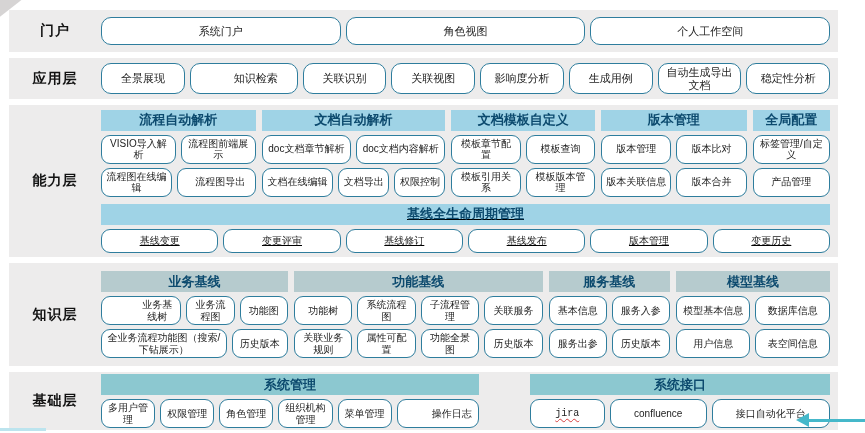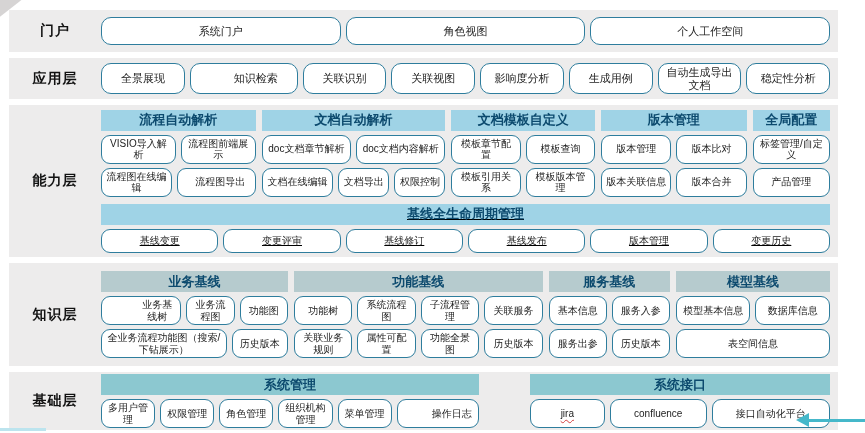--- a/index.html
+++ b/index.html
@@ -31,21 +31,21 @@
 
   .btn-row { display:flex; gap:5px; flex:1; }
   .btn {
     flex:1 1 0; min-height:24px; min-width:0;
     background:#fff; border:1.5px solid #2e7d9d; border-radius:9px;
     display:flex; align-items:center; justify-content:center;
     text-align:center; font-size:10px; color:#222; padding:2px 4px; line-height:1.15;
     cursor:default;
   }
   .band-portal .btn, .band-application .btn { min-height:28px; border-radius:10px; font-size:11px; }
-  .wavy { text-decoration:underline wavy #d64040; text-decoration-thickness:1px; text-underline-offset:2px; }
+  .wavy { text-decoration:underline wavy #d64040; text-decoration-thickness:1px; text-underline-offset:2px;font-family:Liberation Mono, monospace; }
 
   .corner-decor { position:absolute; top:-10px; left:-16px; width:54px; height:16px;
     background:#d6d4d4; transform:rotate(-38deg); }
   .bottom-line { position:absolute; left:0; bottom:2px; width:46px; height:3px; background:#bce4ee; }
   .bottom-arrow { position:absolute; right:0; bottom:6px; display:flex; align-items:center; }
   .bottom-arrow .head { width:0; height:0; border-top:7px solid transparent;
     border-bottom:7px solid transparent; border-right:13px solid #45b8ca; }
   .bottom-arrow .shaft { width:56px; height:3px; background:#45b8ca; }
 </style>
 </head>
@@ -203,20 +203,21 @@
                 <div class="btn" style="flex-grow: 1;">历史版本</div>
               </div>
             </div>
             <div class="section" style="flex-grow: 155;">
               <div class="group-header hdr-grayteal">模型基线</div>
               <div class="btn-row">
                 <div class="btn" style="flex-grow: 1;">模型基本信息</div>
                 <div class="btn" style="flex-grow: 1; border-radius: 9px;">数据库信息</div>
               </div>
               <div class="btn-row">
+                <div class="btn" style="flex-grow: 1;">用户信息</div>
                 <div class="btn" style="flex-grow: 1;">表空间信息</div>
               </div>
             </div>
           </div>
         </div>
       </div>
       <div class="band band-foundation">
         <div class="layer-label">基础层</div>
         <div class="band-content">
           <div class="section-row">

